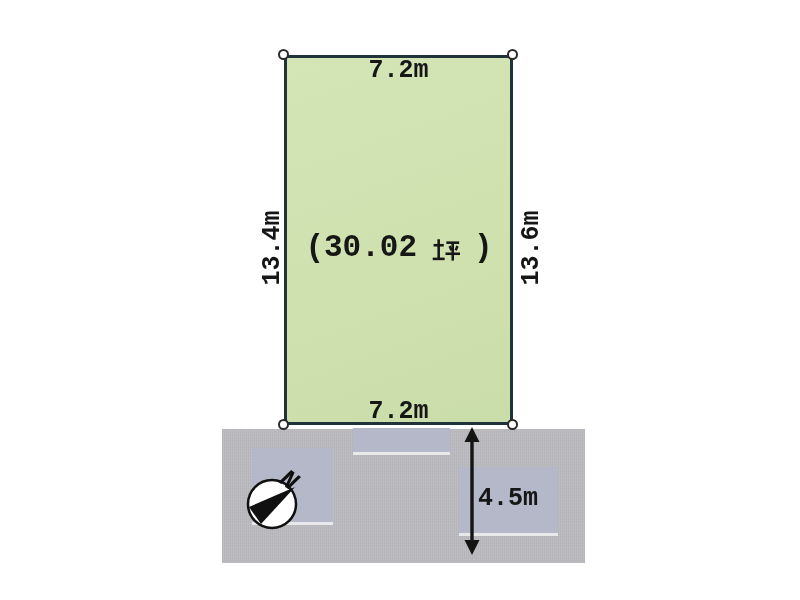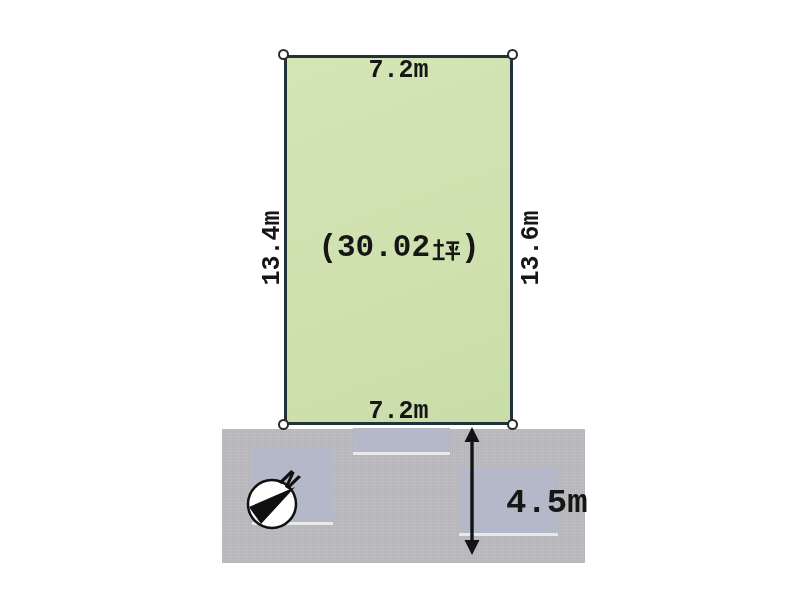--- a/index.html
+++ b/index.html
@@ -47,24 +47,24 @@
   .lbl{z-index:7;white-space:nowrap;line-height:1.05;}
   .dim{font-size:25px;font-weight:600;letter-spacing:0;}
   .dim-top   {left:284px;top:58px;width:229px;text-align:center;}
   .dim-bottom{left:284px;top:399px;width:229px;text-align:center;}
   .dim-side{width:120px;height:26px;text-align:center;transform:rotate(-90deg);}
   .dim-left {left:213px;top:235px;}
   .dim-right{left:472px;top:235px;}
   .area-label{left:264px;top:201px;width:270px;text-align:center;font-size:35px;font-weight:700;}
   .tsubo-label{
     left:264px;top:232px;width:270px;font-size:31px;font-weight:700;
-    display:flex;align-items:center;justify-content:center;gap:1px;
+    display:flex;align-items:center;justify-content:center;gap:14px;
   }
   .tsubo-glyph{width:29px;height:29px;position:relative;top:1px;color:var(--label-color,#161616);}
-  .road-width-label{left:506px;top:486px;font-size:34px;font-weight:600;}
+  .road-width-label{left:478px;top:486px;font-size:25px;font-weight:600;}
   
   .width-arrow{left:462px;top:427px;width:20px;height:128px;z-index:5;color:#141414;}
   .compass{left:238px;top:458px;width:80px;height:72px;z-index:5;color:#101010;}
 </style>
 </head>
 <body>
 
 <div class="canvas">
 
   <div class="abs road"></div>

